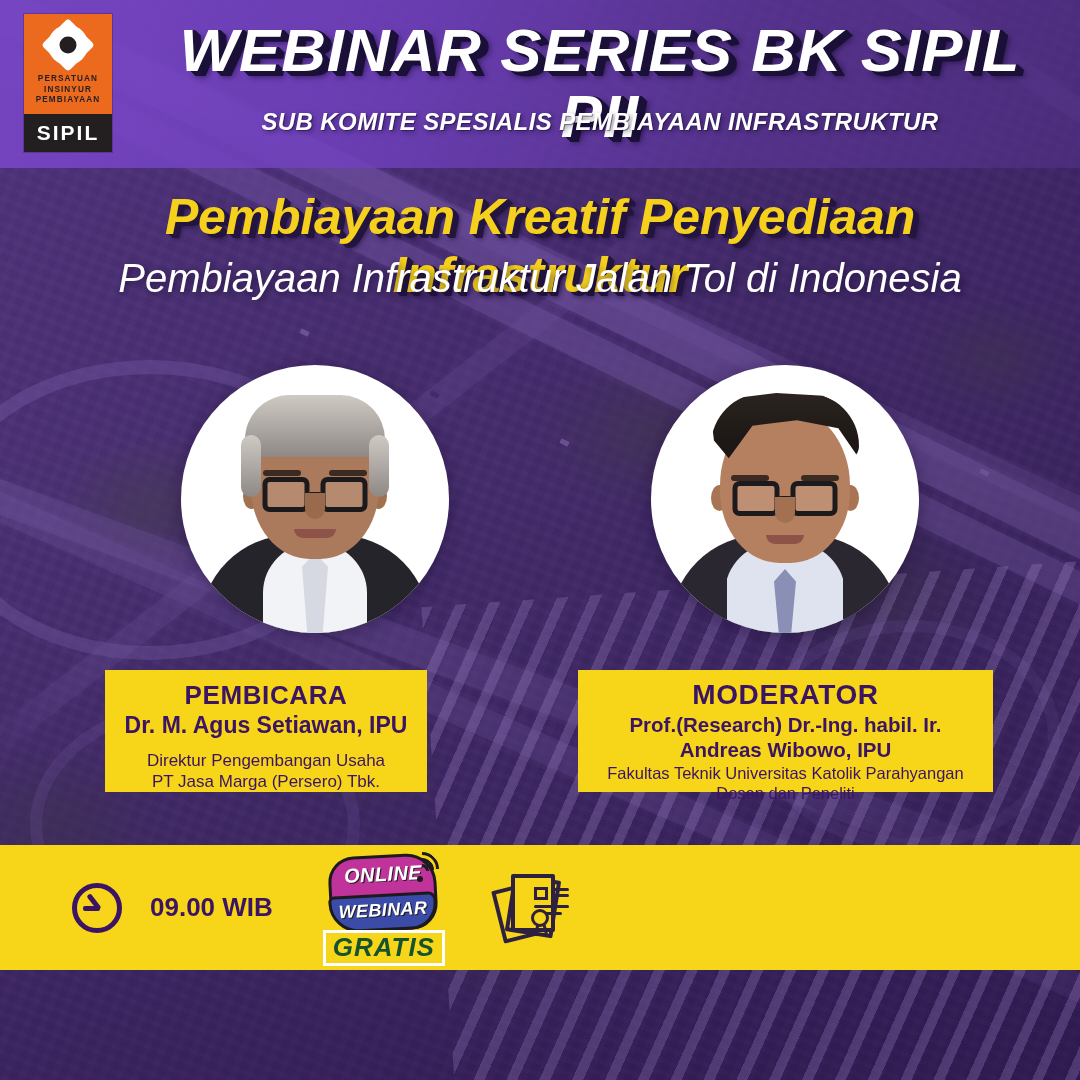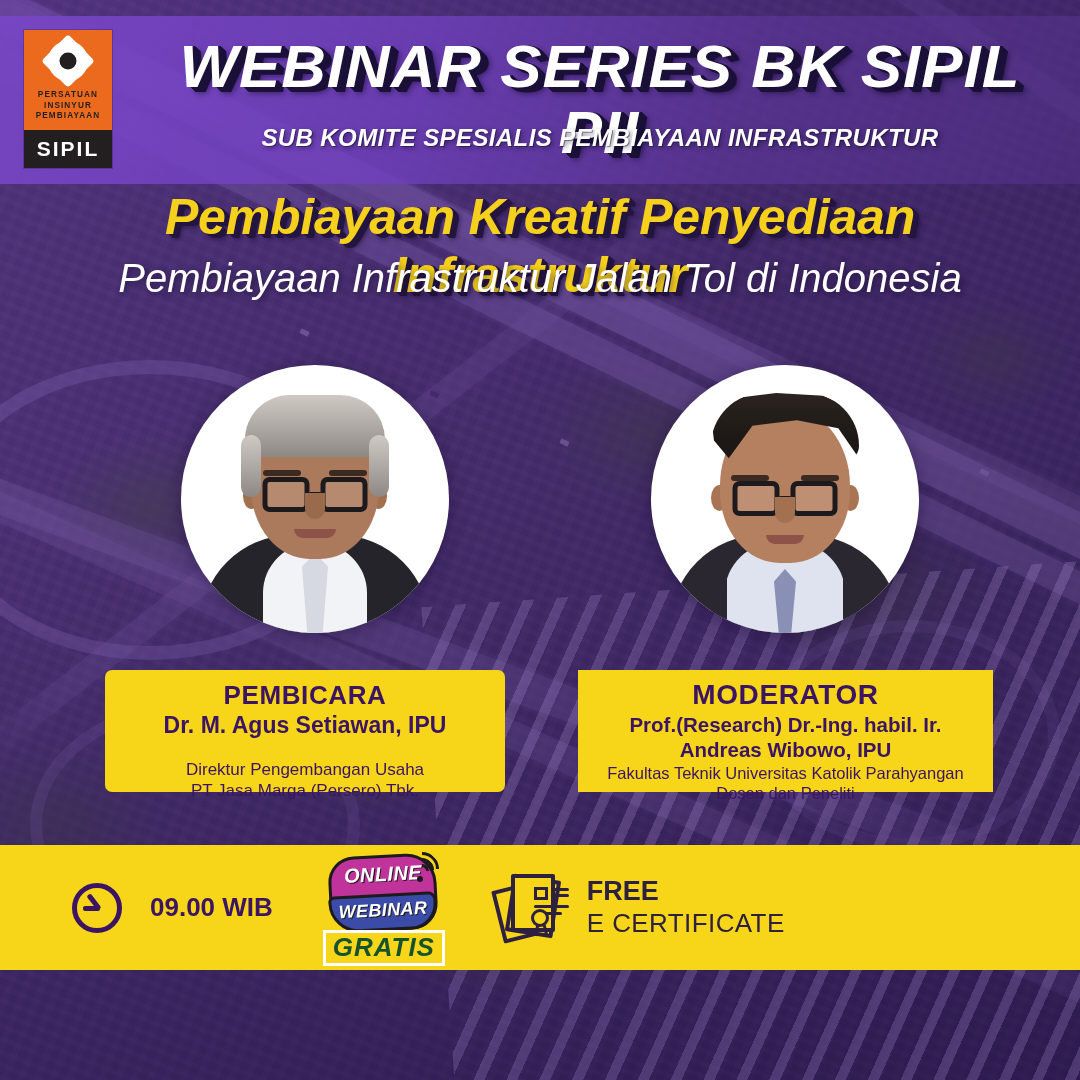--- a/index.html
+++ b/index.html
@@ -77,21 +77,21 @@
 
   
   .streaks {
     position:absolute; right:-120px; bottom:-60px; width:760px; height:560px;
     background:repeating-linear-gradient(118deg, rgba(186,160,228,.22) 0 10px, rgba(186,160,228,0) 10px 30px);
     transform:rotate(-4deg);
   }
 
   
   .header {
-    position:absolute; left:0; top:16px; width:1080px; height:168px;
+    position:absolute; left:0; top:0; width:1080px; height:168px;
     background:linear-gradient(105deg, rgba(120,70,198,.92) 0%, rgba(112,64,190,.80) 38%, rgba(96,56,160,.58) 68%, rgba(86,50,142,.50) 100%);
   }
   .logo {
     position:absolute; left:24px; top:14px; width:88px; height:138px;
     background:#000; box-shadow:0 0 0 1px rgba(0,0,0,.2);
   }
   .logo-top {
     height:100px; background:#EC6A1E;
     display:flex; flex-direction:column; align-items:center; padding-top:5px;
   }
@@ -224,25 +224,25 @@
   .p2 .collar-r  { right:52px; bottom:-6px; border-right:24px solid transparent;
                    border-bottom:70px solid #2a2730; }
   .p2 .tie       { bottom:-6px; width:22px; height:70px; background:#8a8fb5;
                    clip-path:polygon(50% 0,100% 18%,76% 100%,24% 100%,0 18%); }
 
   
   .card {
     position:absolute; background:#F7D518; color:#3B1464;
     text-align:center; padding:10px 12px;
   }
-  .card.c1 { left:105px; top:670px; width:400px; height:122px;border-radius:7px; }
+  .card.c1 { left:105px; top:670px; width:322px; height:122px; }
   .card.c2 { left:578px; top:670px; width:415px; height:122px; }
   .card .role { font-weight:bold; font-size:26px; letter-spacing:.6px; line-height:30px; }
   .card .person { font-weight:bold; font-size:23px; line-height:27px; margin-top:2px;text-align:center; }
-  .card .affil { font-size:17px; line-height:21px; margin-top:20px; font-weight:normal; }
+  .card .affil { font-size:17px; line-height:21px; margin-top:11px; font-weight:normal; }
   .card.c2 .role { font-size:28px; }
   .card.c2 .person { font-size:20.5px; line-height:25px; }
   .card.c2 .affil { font-size:16.5px; line-height:20px; margin-top:1px; }
 
   
   .infobar {
     position:absolute; left:0; top:845px; width:1080px; height:125px;
     background:#F7D518;
     display:flex; align-items:center;
   }
@@ -486,24 +486,20 @@
           <div class="box"></div>
           <div class="ln a"></div>
             <div class="ln b"></div>
           <div class="ln c"></div>
             <div class="ln d"></div>
         </div>
         <div class="rib l"></div>
           <div class="rib r"></div>
         <div class="seal"></div>
       </div>
-      <div class="free-txt">
-        <div class="f1">FREE</div>
-        <div class="f2">E CERTIFICATE</div>
-      </div>
     </div>
 
   </div>
 
   <div class="footer">
     
     
 
     
 

